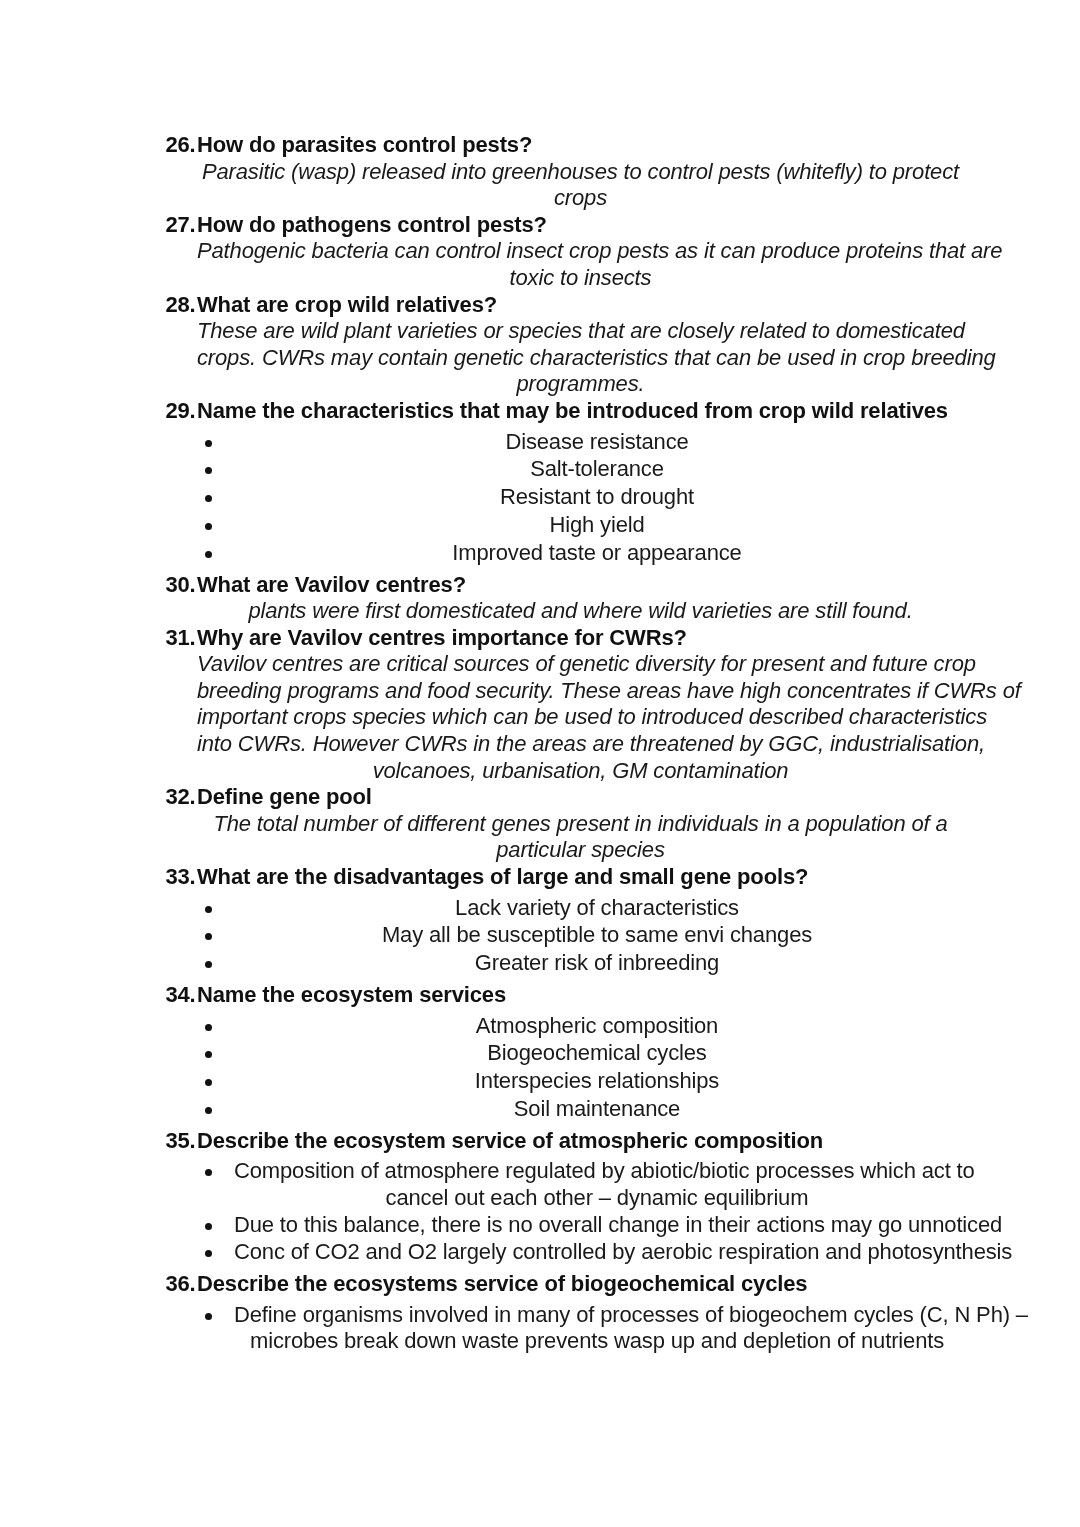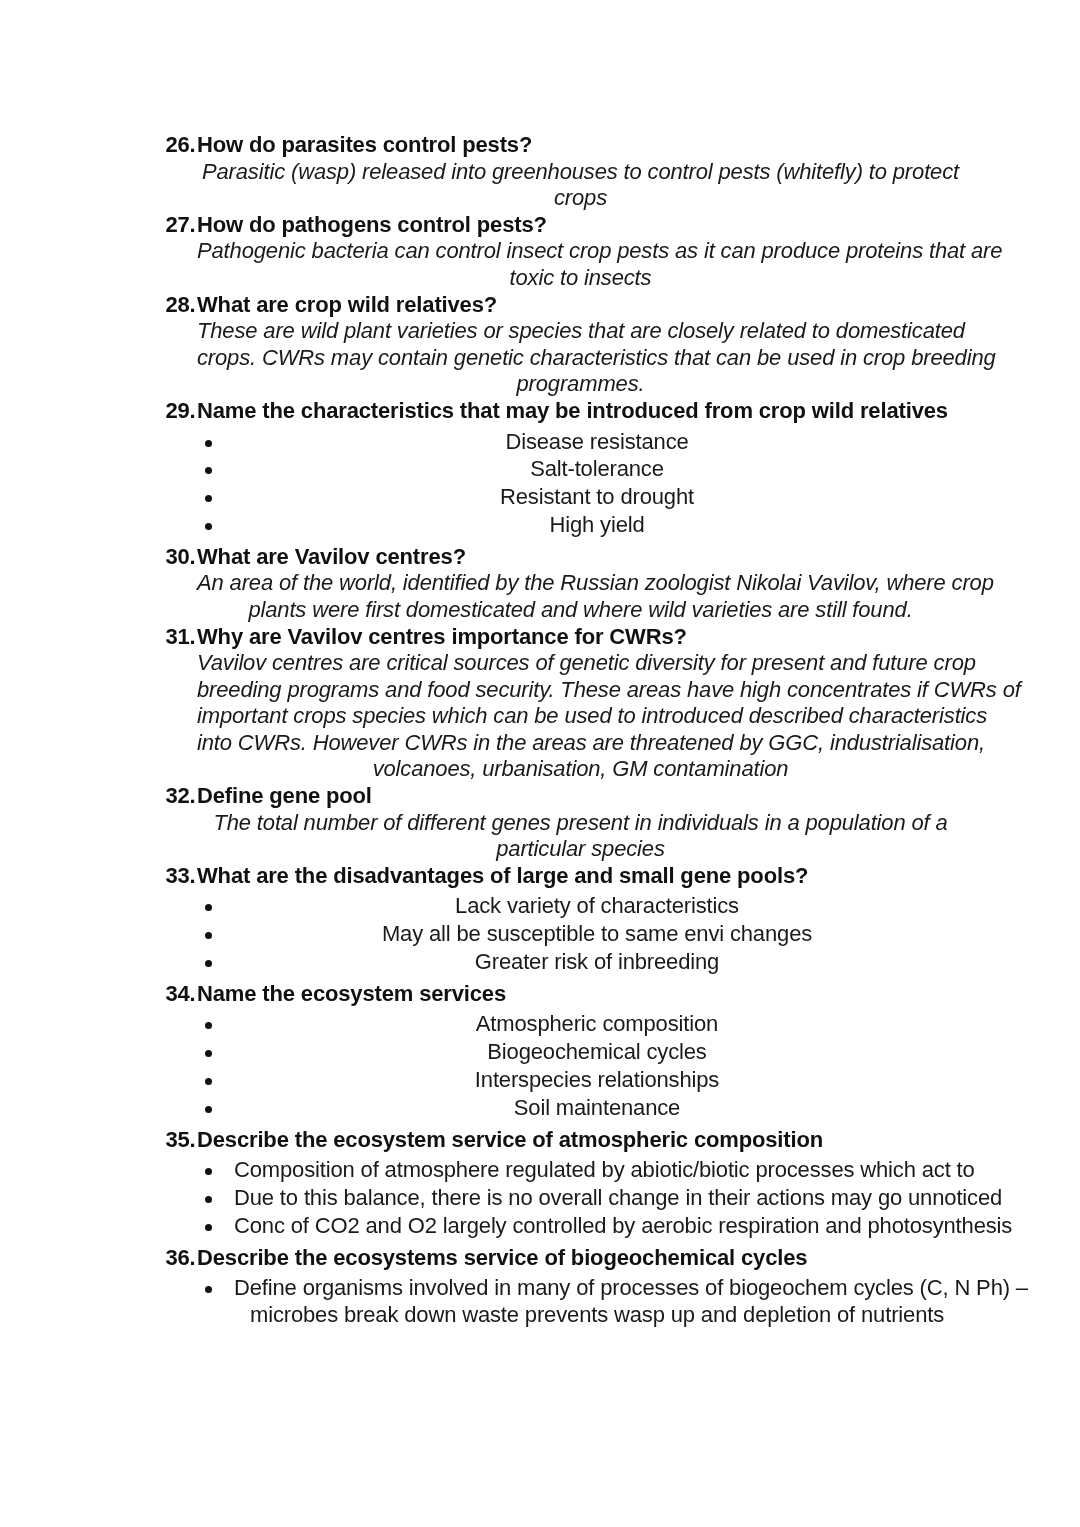--- a/index.html
+++ b/index.html
@@ -124,30 +124,33 @@
           <span class="line">Salt-tolerance</span>
         </li>
       <li>
           <span class="dot"></span>
           <span class="line">Resistant to drought</span>
         </li>
       <li>
           <span class="dot"></span>
           <span class="line">High yield</span>
         </li>
+      <li>
+          <span class="dot"></span>
+          <span class="line">Improved taste or appearance</span>
+        </li>
     </ul>
   </div>
 
   <div>
     <div class="q">
       <span class="num">30.</span>
       <span>What are Vavilov centres?</span>
     </div>
     <div class="ans">
-      <span class="ans-line">An area of the world, identified by the Russian zoologist Nikolai Vavilov, where crop</span>
       <span class="ans-line">plants were first domesticated and where wild varieties are still found.</span>
     </div>
   </div>
 
   <div>
     <div class="q">
       <span class="num">31.</span>
       <span>Why are Vavilov centres importance for CWRs?</span>
     </div>
     <div class="ans">
@@ -218,20 +221,21 @@
 
   <div>
     <div class="q">
       <span class="num">35.</span>
       <span>Describe the ecosystem service of atmospheric composition</span>
     </div>
     <ul class="bullets">
       <li>
           <span class="dot"></span>
           <span class="line">Composition of atmosphere regulated by abiotic/biotic processes which act to</span>
+          <span class="line">cancel out each other – dynamic equilibrium</span>
         </li>
       <li>
           <span class="dot"></span>
           <span class="line">Due to this balance, there is no overall change in their actions may go unnoticed</span>
         </li>
       <li>
           <span class="dot"></span>
           <span class="line">Conc of CO2 and O2 largely controlled by aerobic respiration and photosynthesis</span>
         </li>
     </ul>

